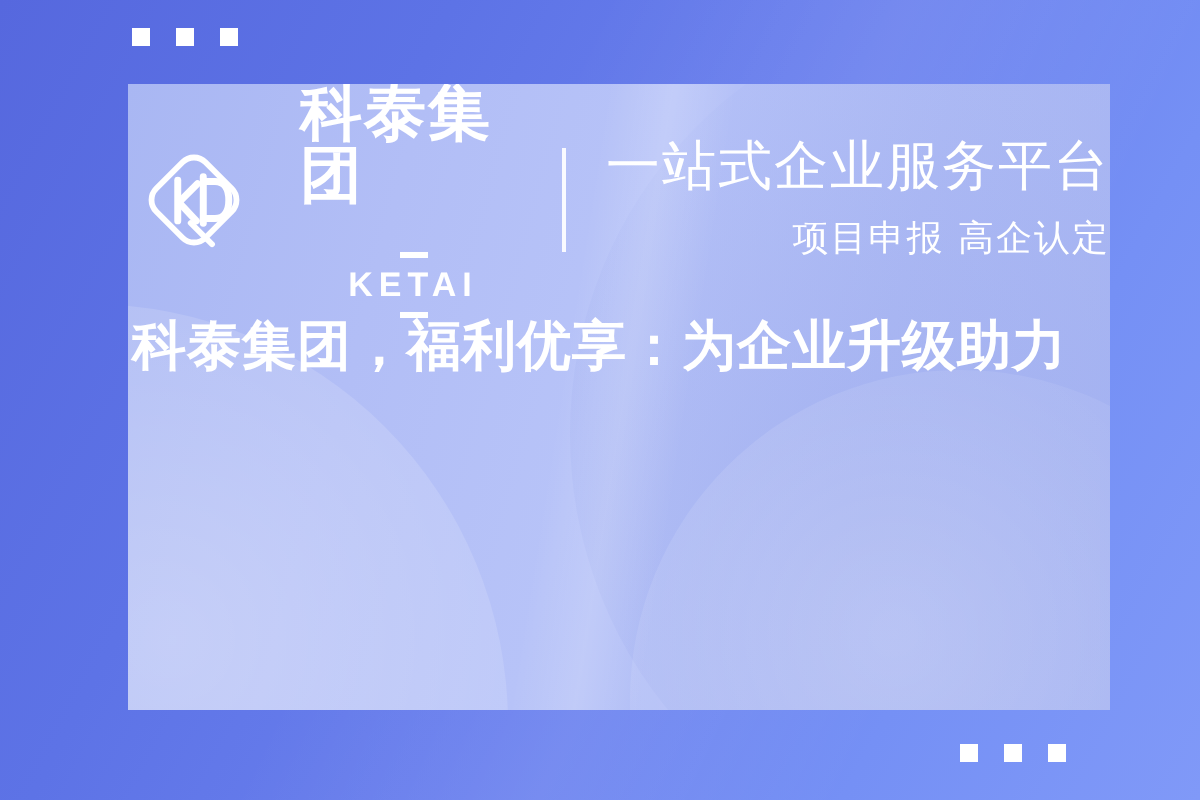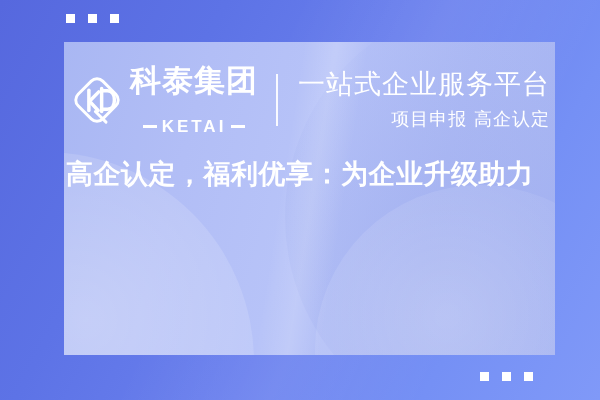--- a/index.html
+++ b/index.html
@@ -107,20 +107,21 @@
     width: 100%;
     height: 104px;
     display: flex;
     align-items: center;
   }
 
   #logo-block {
     display: flex;
     align-items: center;
     margin-left: 4px;
+    gap: 20px;
   }
   #logo-mark {
     width: 58px;
     height: 58px;
     flex: 0 0 auto;
     margin-right: 4px;
   }
   #logo-wordmark {
     display: flex;
     flex-direction: column;
@@ -133,20 +134,21 @@
     font-weight: bold;
     color: #FFFFFF;
     letter-spacing: 1px;
     font-family: "DejaVu Sans", "Liberation Sans", sans-serif;
   }
   #logo-latin-row {
     display: flex;
     align-items: center;
     gap: 5px;
     margin-top: 22px;
+    flex-direction: column;
   }
   .latin-rule {
     width: 14px;
     height: 3px;
     background: #FFFFFF;
   }
   #logo-latin {
     font-size: 17px;
     font-weight: bold;
     color: #FFFFFF;
@@ -253,16 +255,16 @@
 
       <div id="brand-divider"></div>
 
       <div id="tagline-block">
         <div id="tagline-main">一站式企业服务平台</div>
         <div id="tagline-sub">项目申报 高企认定</div>
       </div>
 
     </div>
 
-    <div id="headline">高企认定，福利优享：为企业升级助力</div>
+    <div id="headline">科泰集团，福利优享：为企业升级助力</div>
   </div>
 
 </div>
 
 </body></html>

